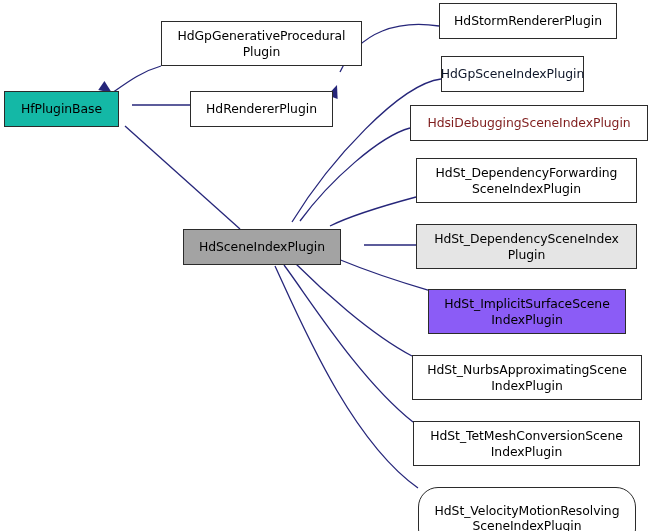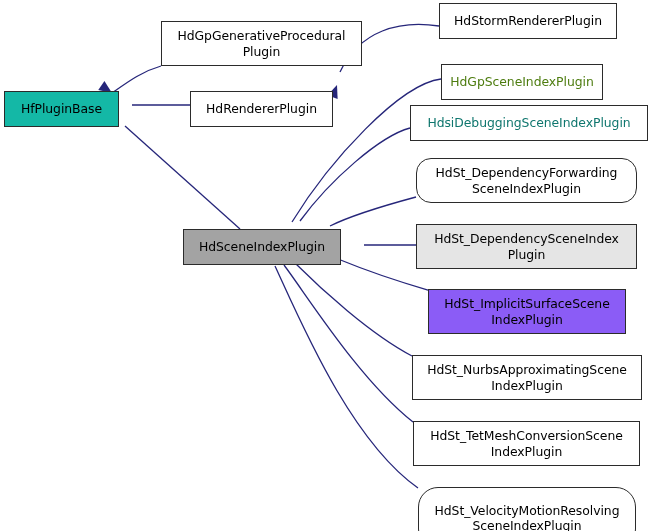--- a/index.html
+++ b/index.html
@@ -92,27 +92,27 @@
       </div>
       <div class="node" style="left: 190px; top: 91px; width: 143px; height: 28px; border-color: rgb(43, 43, 43); background: rgb(255, 255, 255); color: rgb(0, 0, 0);">
         <span class="label">HdRendererPlugin</span>
       </div>
       <div class="node" style="left: 183px; top: 229px; width: 158px; height: 28px; border-color: rgb(43, 43, 43); background: #a3a3a3; color: rgb(0, 0, 0);">
         <span class="label">HdSceneIndexPlugin</span>
       </div>
       <div class="node" style="left: 439px; top: 3px; width: 178px; height: 28px; border-color: rgb(43, 43, 43); background: rgb(255, 255, 255); color: rgb(0, 0, 0);">
         <span class="label">HdStormRendererPlugin</span>
       </div>
-      <div class="node" style="left: 441px; top: 64px; width: 162px; height: 28px; border-color: rgb(43, 43, 43); background: rgb(255, 255, 255); color: #4d7c0f;">
+      <div class="node" style="left: 441px; top: 56px; width: 143px; height: 28px; border-color: rgb(43, 43, 43); background: rgb(255, 255, 255); color: #0f172a;">
         <span class="label">HdGpSceneIndexPlugin</span>
       </div>
-      <div class="node" style="left: 410px; top: 105px; width: 238px; height: 28px; border-color: rgb(43, 43, 43); background: rgb(255, 255, 255); color: #0f766e;">
+      <div class="node" style="left: 410px; top: 105px; width: 238px; height: 28px; border-color: rgb(43, 43, 43); background: rgb(255, 255, 255); color: #7f1d1d;">
         <span class="label">HdsiDebuggingSceneIndexPlugin</span>
       </div>
-      <div class="node" style="left: 416px; top: 158px; width: 221px; height: 45px; border-color: rgb(43, 43, 43); background: rgb(255, 255, 255); color: rgb(0, 0, 0); border-radius: 15px;">
+      <div class="node" style="left: 416px; top: 158px; width: 221px; height: 45px; border-color: rgb(43, 43, 43); background: rgb(255, 255, 255); color: rgb(0, 0, 0);">
         <span class="label">HdSt_DependencyForwarding
 SceneIndexPlugin</span>
       </div>
       <div class="node" style="left: 416px; top: 224px; width: 221px; height: 45px; border-color: rgb(43, 43, 43); background: #e5e5e5; color: rgb(0, 0, 0);">
         <span class="label">HdSt_DependencySceneIndex
 Plugin</span>
       </div>
       <div class="node" style="left: 428px; top: 289px; width: 198px; height: 45px; border-color: rgb(43, 43, 43); background: #8b5cf6; color: rgb(0, 0, 0);">
         <span class="label">HdSt_ImplicitSurfaceScene
 IndexPlugin</span>

